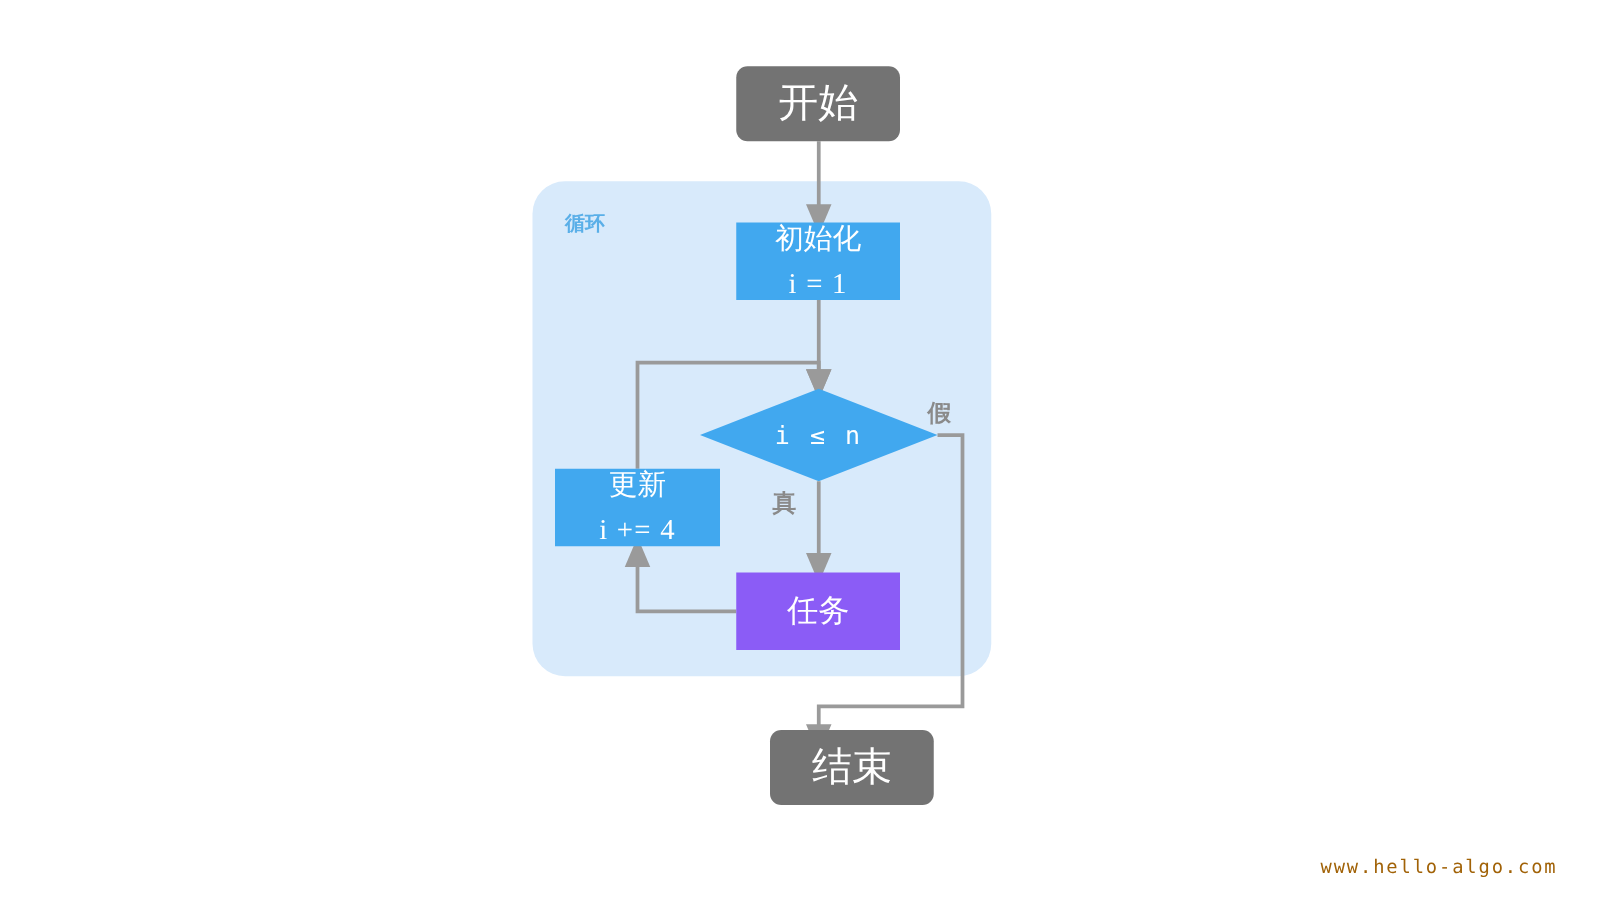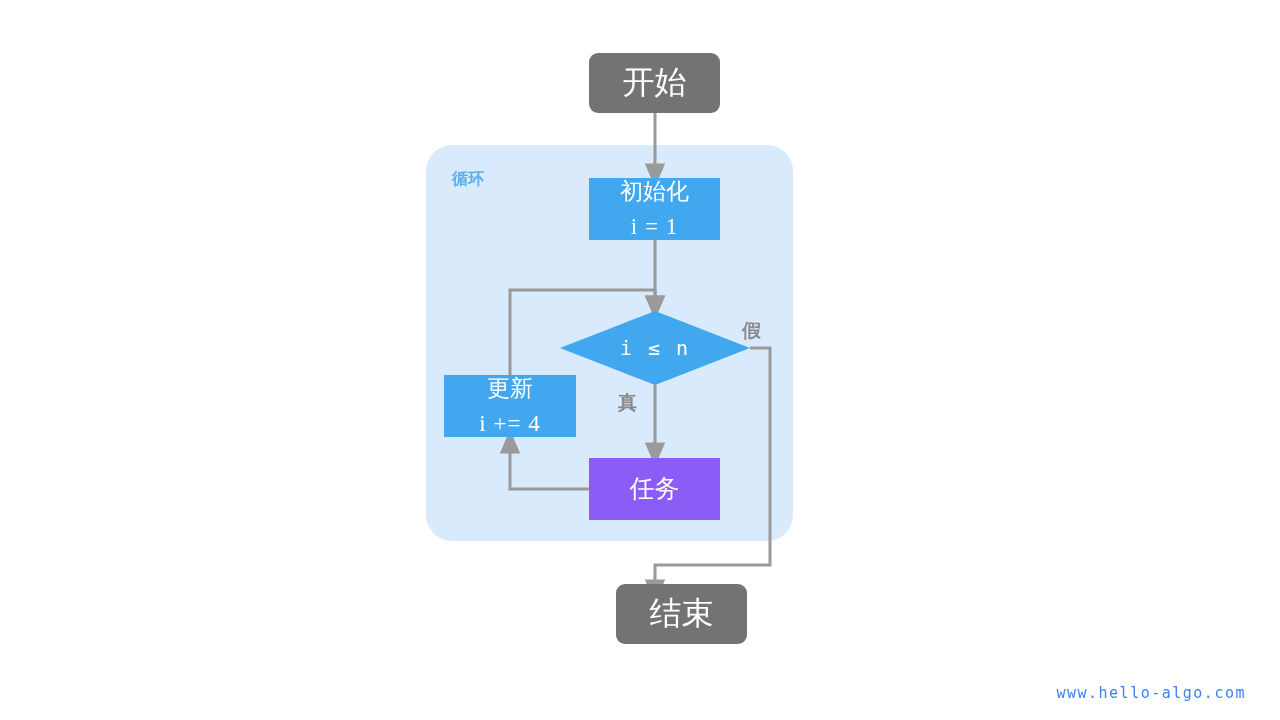--- a/index.html
+++ b/index.html
@@ -80,21 +80,21 @@
     position: absolute;
     color: #5aafe8;
     font-family: "DejaVu Sans", "Liberation Sans", sans-serif;
     font-size: 16px;
     font-weight: bold;
   }
   .watermark {
     position: absolute;
     right: 34px;
     bottom: 18px;
-    color: #3b82f6;
+    color: #a16207;
     font-family: "DejaVu Sans Mono", "Liberation Mono", monospace;
     font-size: 15px;
     letter-spacing: 1.5px;
   }
 </style>
 </head>
 <body>
 
 <div id="canvas">
 

